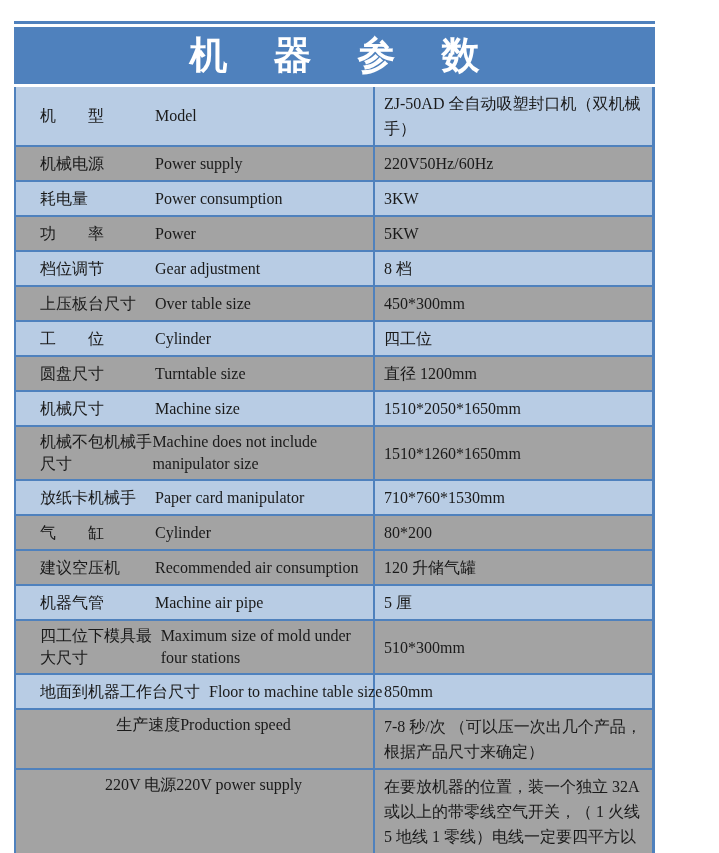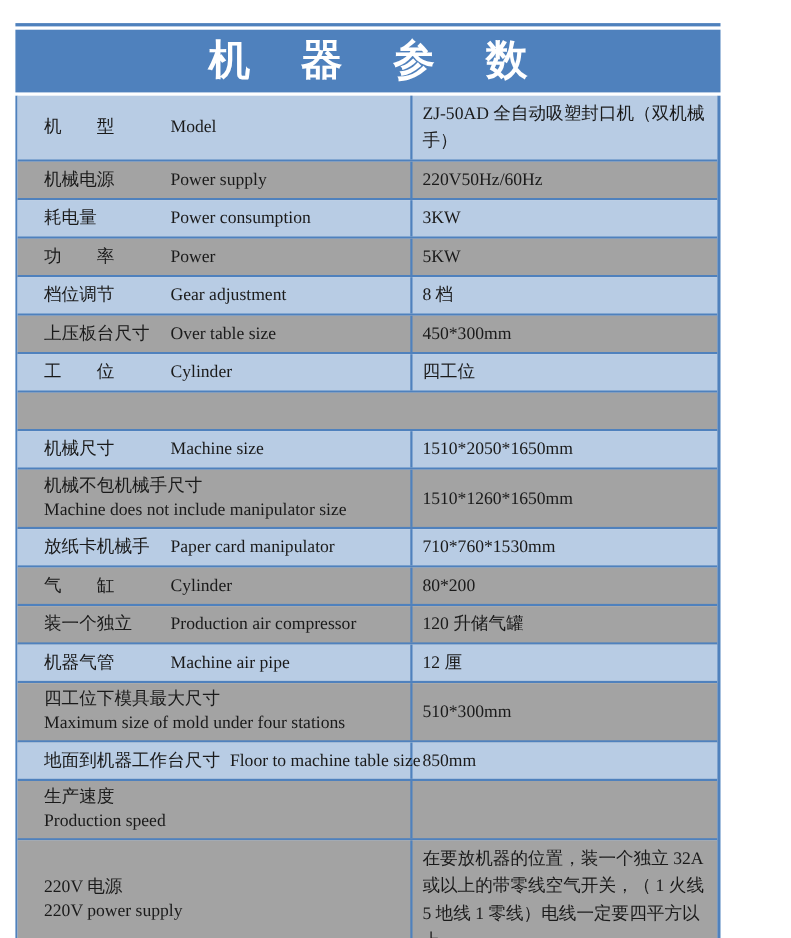--- a/index.html
+++ b/index.html
@@ -76,21 +76,20 @@
   .row-stacked{min-height:52px;}
   .row-inline .label-cell{flex-direction:row;}
   .row-inline .cn{
     display:inline-block;
     width:115px;
     flex:0 0 115px;
     white-space:nowrap;
   }
   .row-inline .en{white-space:nowrap;}
   .row-stacked .label-cell{
-    flex-direction:column;
     align-items:flex-start;
     justify-content:center;
   }
   .row-stacked .cn,.row-stacked .en{display:block;}
   .row-flow .label-cell{flex-direction:row;}
   .row-flow .cn{white-space:nowrap;}
   .row-flow .en{white-space:nowrap;margin-left:9px;}
   .val{display:block;}
 </style>
 </head>
@@ -157,20 +156,27 @@
       <div class="row row-inline row-shaded">
     <div class="label-cell">
       <span class="cn">工　　位</span>
       <span class="en">Cylinder</span>
     </div>
     <div class="value-cell">
       <span class="val">四工位</span>
     </div>
   </div>
       <div class="row row-inline">
+    <div class="label-cell">
+      <span class="cn">圆盘尺寸</span>
+      <span class="en">Turntable size</span>
+    </div>
+    <div class="value-cell">
+      <span class="val">直径 1200mm</span>
+    </div>
   </div>
       <div class="row row-inline row-shaded">
     <div class="label-cell">
       <span class="cn">机械尺寸</span>
       <span class="en">Machine size</span>
     </div>
     <div class="value-cell">
       <span class="val">1510*2050*1650mm</span>
     </div>
   </div>
@@ -196,34 +202,34 @@
     <div class="label-cell">
       <span class="cn">气　　缸</span>
       <span class="en">Cylinder</span>
     </div>
     <div class="value-cell">
       <span class="val">80*200</span>
     </div>
   </div>
       <div class="row row-inline">
     <div class="label-cell">
-      <span class="cn">装一个独立</span>
-      <span class="en">Production air compressor</span>
+      <span class="cn">建议空压机</span>
+      <span class="en">Recommended air consumption</span>
     </div>
     <div class="value-cell">
       <span class="val">120 升储气罐</span>
     </div>
   </div>
       <div class="row row-inline row-shaded">
     <div class="label-cell">
       <span class="cn">机器气管</span>
       <span class="en">Machine air pipe</span>
     </div>
     <div class="value-cell">
-      <span class="val">12 厘</span>
+      <span class="val">5 厘</span>
     </div>
   </div>
       <div class="row row-stacked">
     <div class="label-cell">
       <span class="cn">四工位下模具最大尺寸</span>
       <span class="en">Maximum size of mold under four stations</span>
     </div>
     <div class="value-cell">
       <span class="val">510*300mm</span>
     </div>
@@ -234,20 +240,23 @@
       <span class="en">Floor to machine table size</span>
     </div>
     <div class="value-cell">
       <span class="val">850mm</span>
     </div>
   </div>
       <div class="row row-stacked">
     <div class="label-cell">
       <span class="cn">生产速度</span>
       <span class="en">Production speed</span>
+    </div>
+    <div class="value-cell">
+      <span class="val">7-8 秒/次 （可以压一次出几个产品，根据产品尺寸来确定）</span>
     </div>
   </div>
       <div class="row row-stacked">
     <div class="label-cell">
       <span class="cn">220V 电源</span>
       <span class="en">220V power supply</span>
     </div>
     <div class="value-cell">
       <span class="val">在要放机器的位置，装一个独立 32A 或以上的带零线空气开关，（ 1 火线 5 地线 1 零线）电线一定要四平方以上。</span>
     </div>

